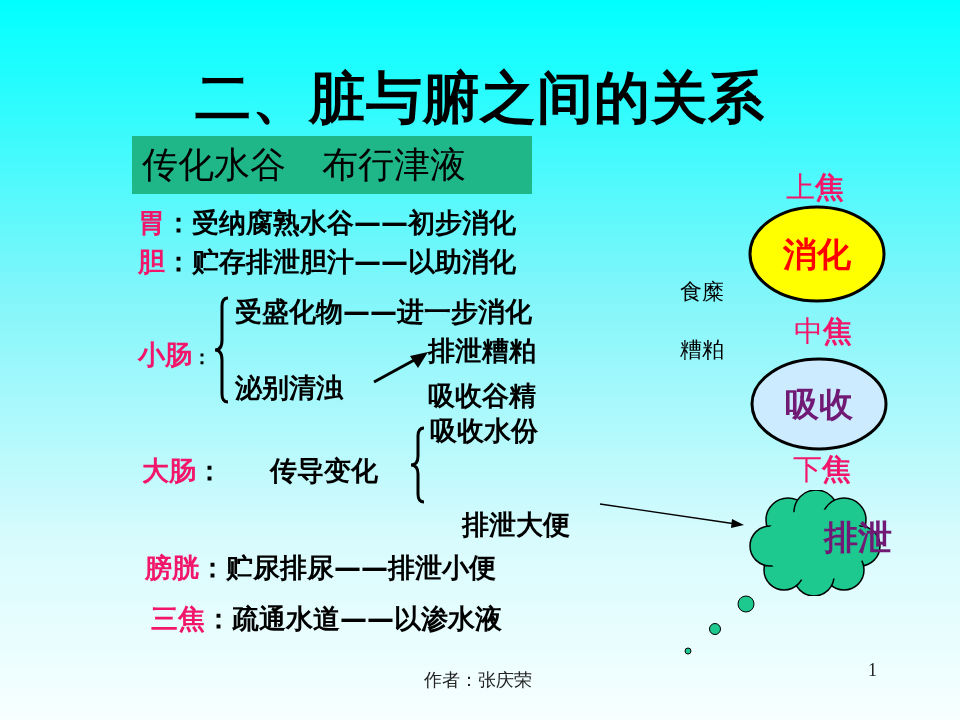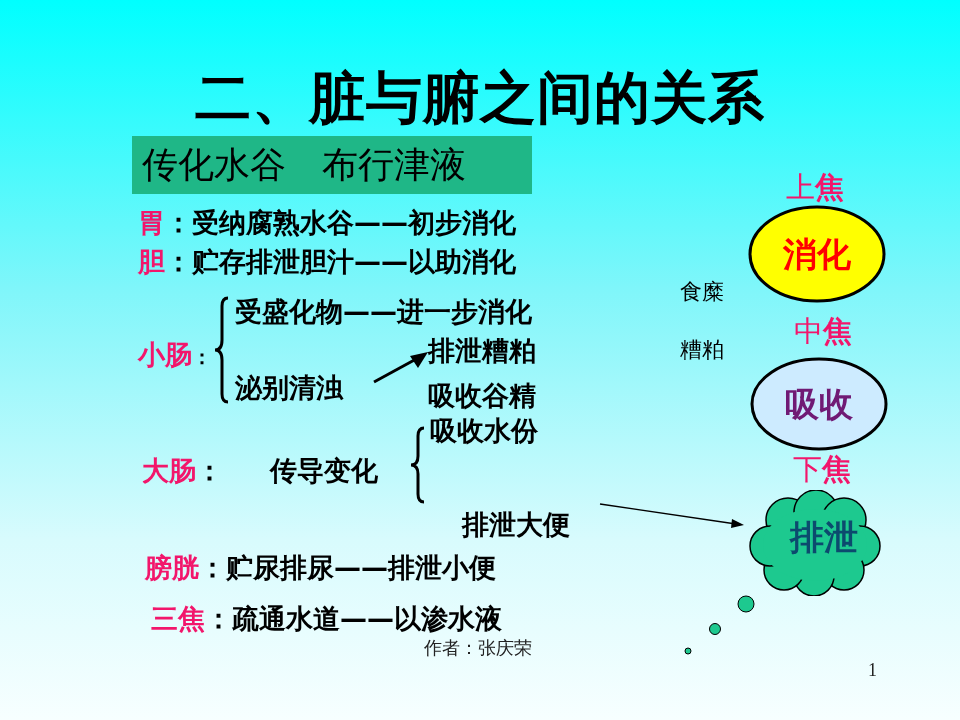--- a/index.html
+++ b/index.html
@@ -115,24 +115,24 @@
       <circle cx="68" cy="22" r="22"></circle>
       <circle cx="96" cy="30" r="22"></circle>
       <circle cx="112" cy="56" r="20"></circle>
       <circle cx="96" cy="80" r="20"></circle>
       <circle cx="66" cy="86" r="20"></circle>
       <circle cx="36" cy="80" r="20"></circle>
       <circle cx="22" cy="56" r="20"></circle>
     </g>
     <ellipse cx="67" cy="55" rx="52" ry="36" fill="#1DC98F"></ellipse>
   </svg>
-  <div class="abs ellipse-text" style="left:756px; top:520px; width:136px; color:#0c4a6e;">排泄</div>
+  <div class="abs ellipse-text" style="left:790px; top:520px; width:136px; color:#701a75;">排泄</div>
 
   <svg class="abs" style="left:680px; top:590px;" width="80" height="70">
     <circle cx="66" cy="14" r="8" fill="#1DC98F" stroke="#000" stroke-width="1"></circle>
     <circle cx="35" cy="39" r="5.5" fill="#1DC98F" stroke="#000" stroke-width="1"></circle>
     <circle cx="8" cy="61" r="3" fill="#1DC98F" stroke="#000" stroke-width="1"></circle>
   </svg>
 
-  <div class="abs footer" style="left:424px; top:636px;">作者：张庆荣</div>
+  <div class="abs footer" style="left:424px; top:668px;">作者：张庆荣</div>
   <div class="abs footer" style="left:868px; top:660px;">1</div>
 
 </div>
 
 </body></html>

